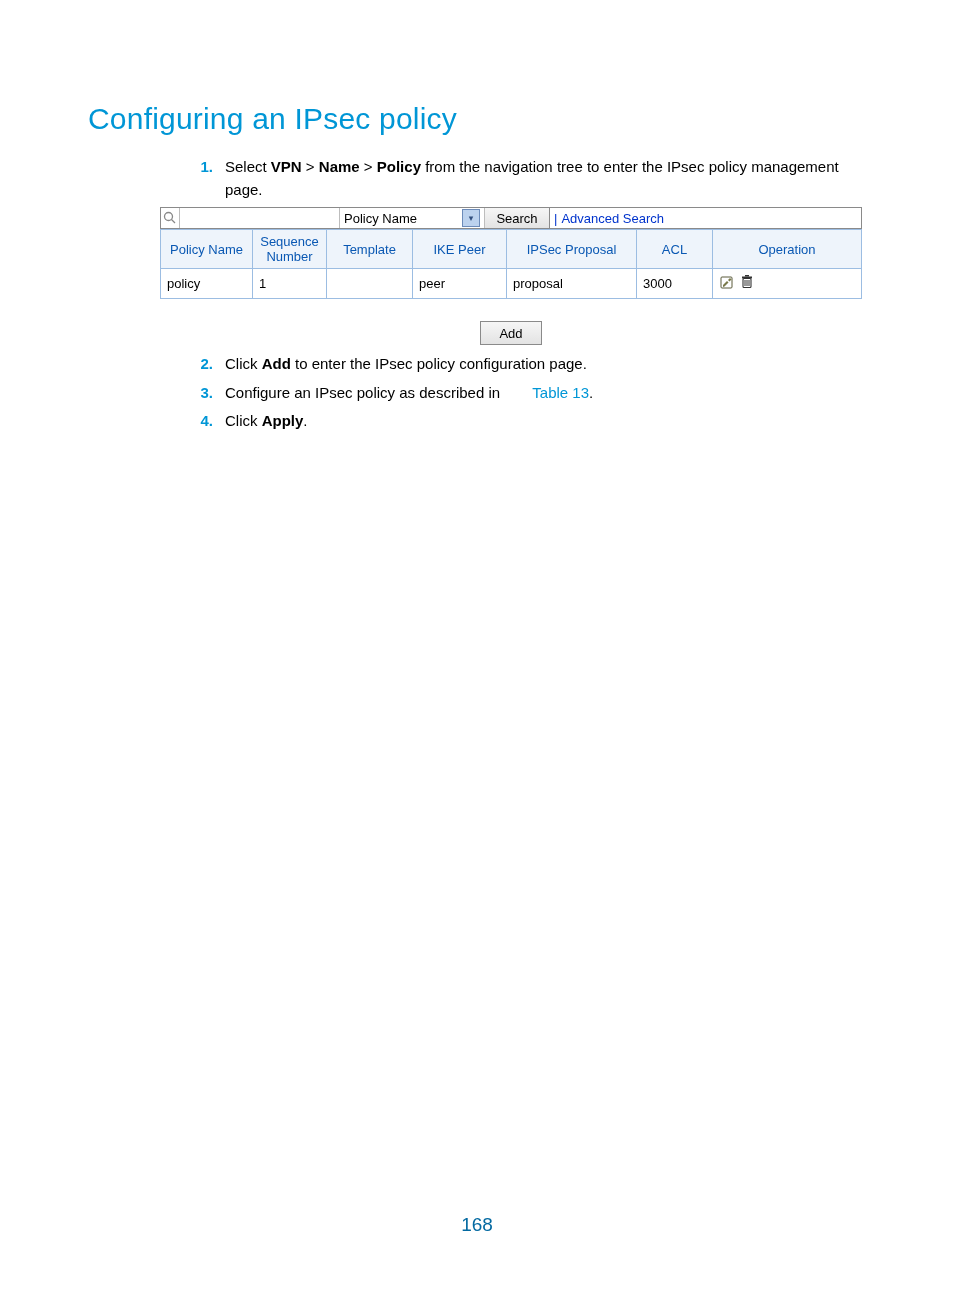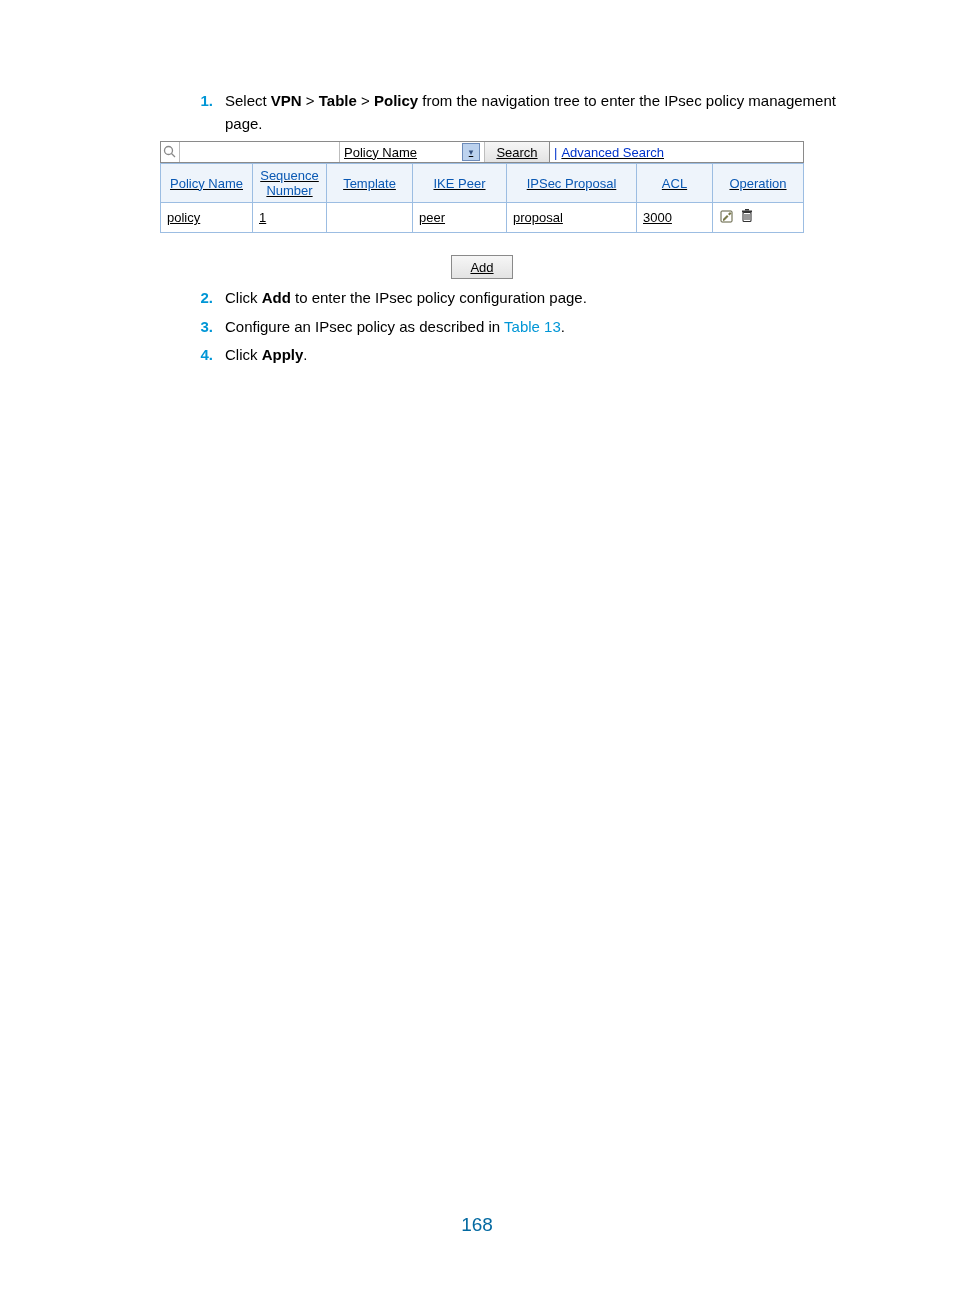--- a/index.html
+++ b/index.html
@@ -43,22 +43,21 @@
   .step-body { flex: 1 1 auto; }
   .step-body b { font-weight: 700; }
   .figure-caption {
     color: #0096d6;
     font-weight: 700;
     font-size: 14px;
     margin: 14px 0 6px 72px;
   }
   .figure {
     margin-left: 72px;
-    width: 644px;
-    text-decoration: underline;
+    width: 702px;
   }
   .searchbar {
     display: flex;
     align-items: stretch;
     height: 22px;
     border: 1px solid #8a8a8a;
     box-sizing: border-box;
     background: #fff;
   }
   .sb-icon {
@@ -145,41 +144,42 @@
     margin: 22px 0 8px 0;
   }
   .add-btn {
     width: 60px; height: 22px;
     background: linear-gradient(#f6f6f6,#e3e3e3);
     border: 1px solid #8a8a8a;
     font-size: 13px;
     display: flex; align-items: center; justify-content: center;
   }
   .later-steps { margin-top: 4px; }
-  .link-blue { color: #0096d6; }
+  .link-blue { color: #0096d6; margin-left: 28px; }
   .page-number {
     position: absolute;
     bottom: 60px;
     left: 0;
     width: 100%;
     text-align: center;
     font-size: 19px;
     color: #0369a1;
   }
 </style>
 </head>
 <body>
 
 <div class="page">
+  <h1 class="title">Configuring an IPsec policy</h1>
 
   <div class="step-list">
     <div class="step">
       <div class="step-num">1.</div>
       <div class="step-body">
-        <span>Select </span><b>VPN</b><span> &gt; </span><b>Table</b><span> &gt; </span><b>Policy</b><span> from the navigation tree to enter the IPsec policy management page.</span>
+        <span>Select </span><b>VPN</b><span> &gt; </span><b>Name</b><span> &gt; </span><b>Policy</b><span> from the navigation tree to enter the IPsec policy management page.</span>
       </div>
     </div>
   </div>
 
 
   <div class="figure">
     <div class="searchbar">
       <div class="sb-icon">
         <svg class="icon-svg" viewBox="0 0 16 16">
             <circle cx="6.5" cy="6.5" r="4" fill="none" stroke="#888" stroke-width="1.3"></circle>

